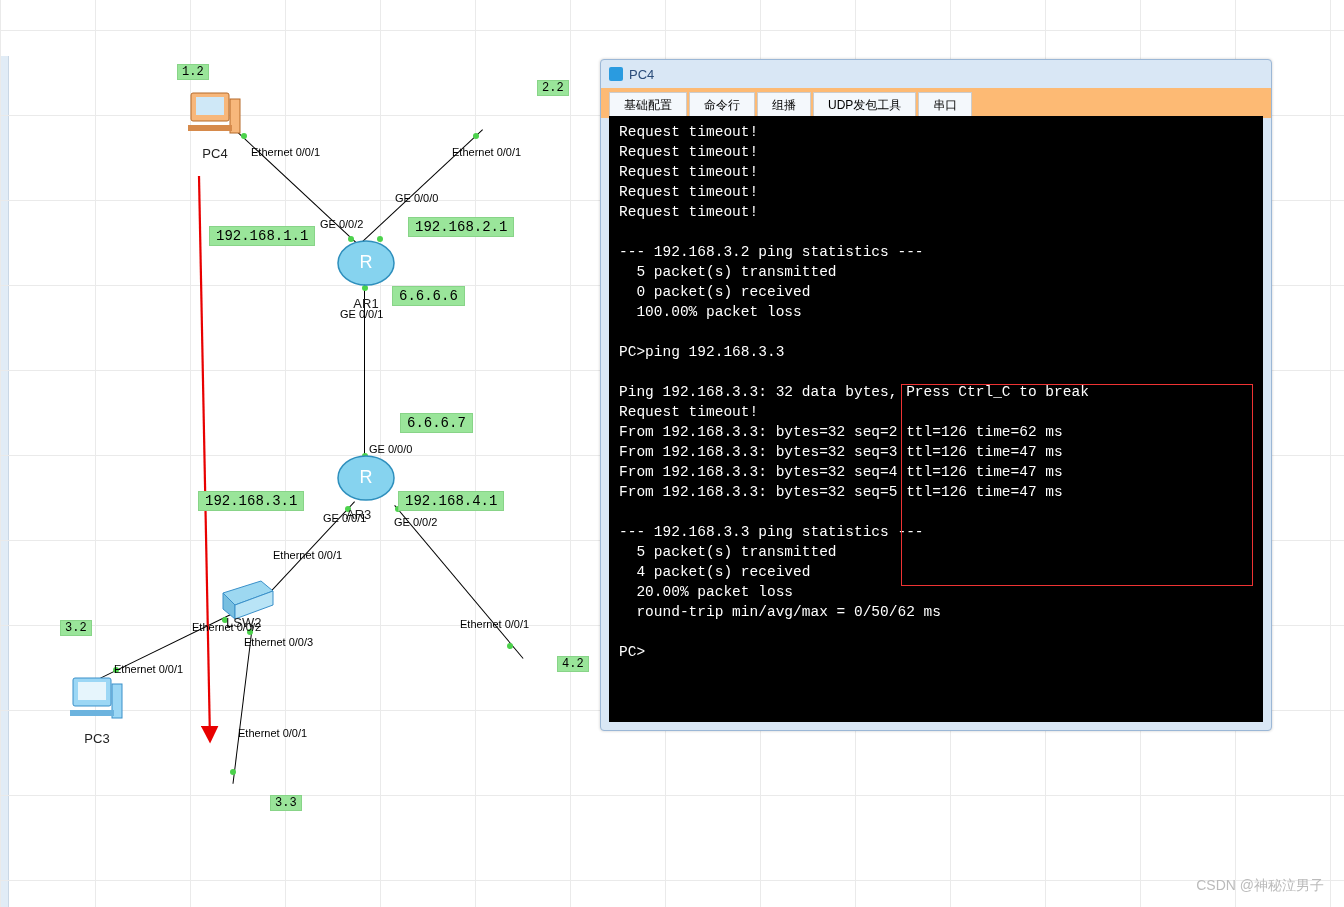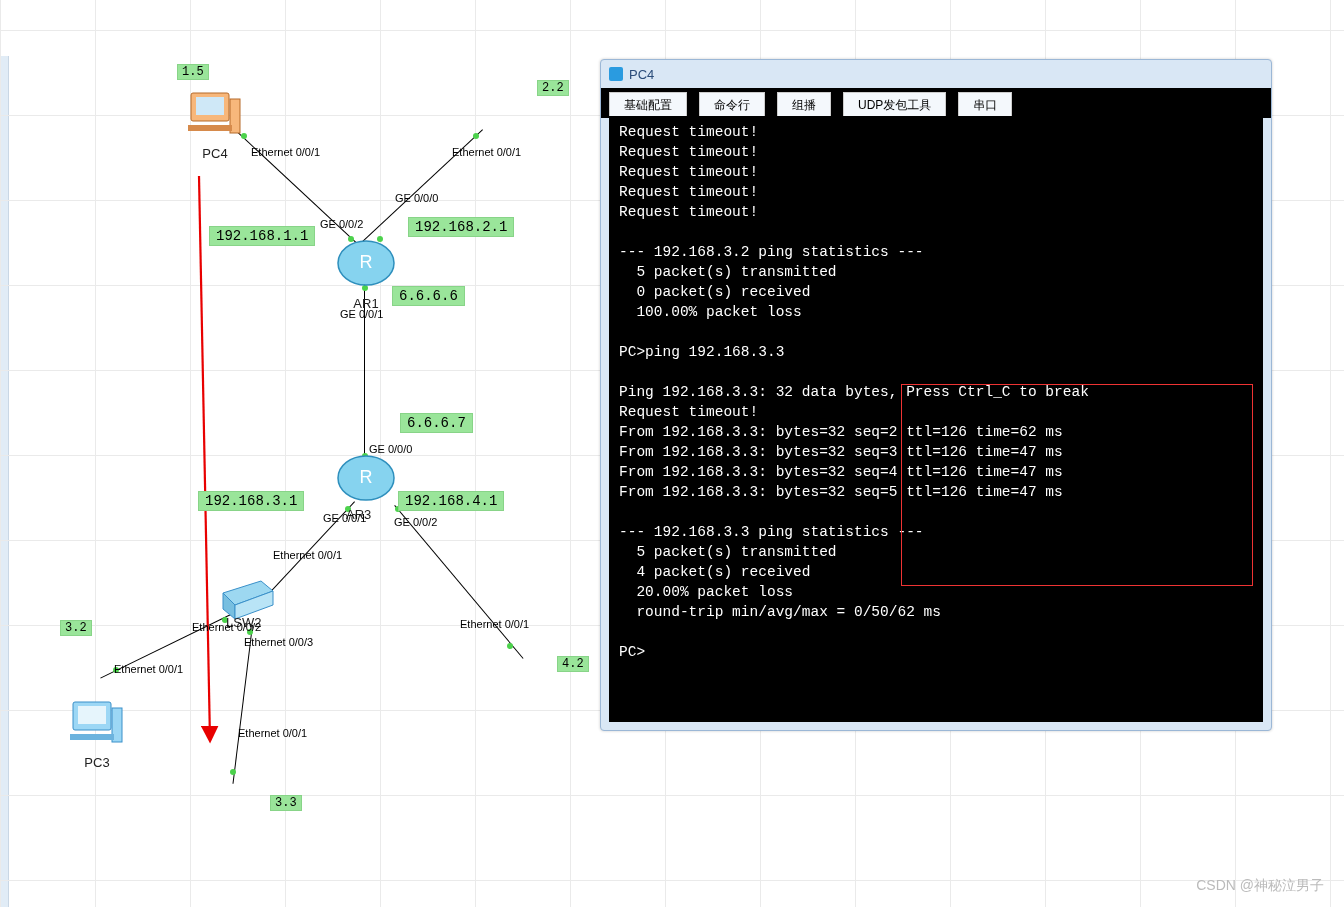--- a/index.html
+++ b/index.html
@@ -9,21 +9,21 @@
 .nlabel{font-size:13px;color:#222;margin-top:2px}
 .iplabel{position:absolute;background:#9ae59a;padding:1px 6px;font-family:"Courier New",monospace;font-size:14px;border:1px solid #88d488}
 .small{font-size:12px;padding:0 4px}
 .port{position:absolute;font-size:11px;color:#000}
 .link{position:absolute;border-top:1px solid #000;transform-origin:0 0}
 .dot{position:absolute;width:6px;height:6px;background:#4cd24c;border-radius:50%;margin:-3px 0 0 -3px}
 svg.arrow{position:absolute;overflow:visible}
 .termwin{position:absolute;left:600px;top:59px;width:670px;height:670px;border:1px solid #9bb7d6;border-radius:4px;background:#d9e7f5;box-shadow:0 0 3px rgba(0,0,0,.2)}
 .termtitle{height:28px;display:flex;align-items:center;padding:0 8px;font-size:13px;color:#2a4c7a}
 .tmicon{width:14px;height:14px;margin-right:6px;background:#2a9be0;border-radius:2px}
-.tabs{display:flex;background:#000000;padding:4px 8px 0 8px;gap:12px}
+.tabs{display:flex;background:#fdba74;padding:4px 8px 0 8px;gap:2px}
 .tab{padding:4px 14px;font-size:12px;background:#f4f8fc;border:1px solid #ccc;border-bottom:none;cursor:pointer}
 .termbody{position:absolute;left:8px;right:8px;top:56px;bottom:8px;background:#000;color:#fff;font-family:"Courier New",monospace;font-size:14.5px;line-height:20px;padding:6px 10px;overflow:hidden;white-space:pre}
 .redbox{position:absolute;border:1px solid #e33}
 .watermark{position:absolute;right:20px;bottom:12px;font-size:14px;color:#bbb}
 .left-edge{position:absolute;left:0;top:56px;width:8px;bottom:0;background:#e1ecf6;border-right:1px solid #c9d7e5}
 </style>
 </head>
 <body>
 
 <div class="canvas">
@@ -91,33 +91,33 @@
 
   <div class="node" style="left:216px;top:575px;width:64px">
     <svg width="58" height="46" viewBox="0 0 58 46">
         <path d="M4 18 L42 6 L54 16 L16 30 Z" fill="#9dd8f1" stroke="#3a90c9"></path>
         <path d="M4 18 L4 34 L16 44 L16 30 Z" fill="#78bfe0" stroke="#3a90c9"></path>
         <path d="M16 30 L54 16 L54 30 L16 44 Z" fill="#b9e4f6" stroke="#3a90c9"></path>
       </svg>
     <div class="nlabel" style="position:absolute;left:10px;top:38px">LSW2</div>
   </div>
 
-  <div class="node" style="left:62px;top:694px;width:70px">
+  <div class="node" style="left:62px;top:670px;width:70px">
     <svg width="58" height="55" viewBox="0 0 58 55">
         <rect x="5" y="8" width="38" height="28" rx="2" fill="#9cd7f5" stroke="#3a90c9"></rect>
         <rect x="10" y="12" width="28" height="18" fill="#e6f5fc"></rect>
         <rect x="44" y="14" width="10" height="34" fill="#9cd7f5" stroke="#3a90c9"></rect>
         <rect x="2" y="40" width="44" height="6" fill="#6cb3de"></rect>
       </svg>
     <div class="nlabel">PC3</div>
   </div>
 
 
 
-  <div class="iplabel small" style="left:177px;top:64px">1.5</div>
+  <div class="iplabel small" style="left:177px;top:64px">1.2</div>
   <div class="iplabel small" style="left:537px;top:80px">2.2</div>
   <div class="iplabel" style="left:209px;top:226px">192.168.1.1</div>
   <div class="iplabel" style="left:408px;top:217px">192.168.2.1</div>
   <div class="iplabel" style="left:392px;top:286px">6.6.6.6</div>
   <div class="iplabel" style="left:400px;top:413px">6.6.6.7</div>
   <div class="iplabel" style="left:198px;top:491px">192.168.3.1</div>
   <div class="iplabel" style="left:398px;top:491px">192.168.4.1</div>
   <div class="iplabel small" style="left:60px;top:620px">3.2</div>
   <div class="iplabel small" style="left:270px;top:795px">3.3</div>
   <div class="iplabel small" style="left:557px;top:656px">4.2</div>

